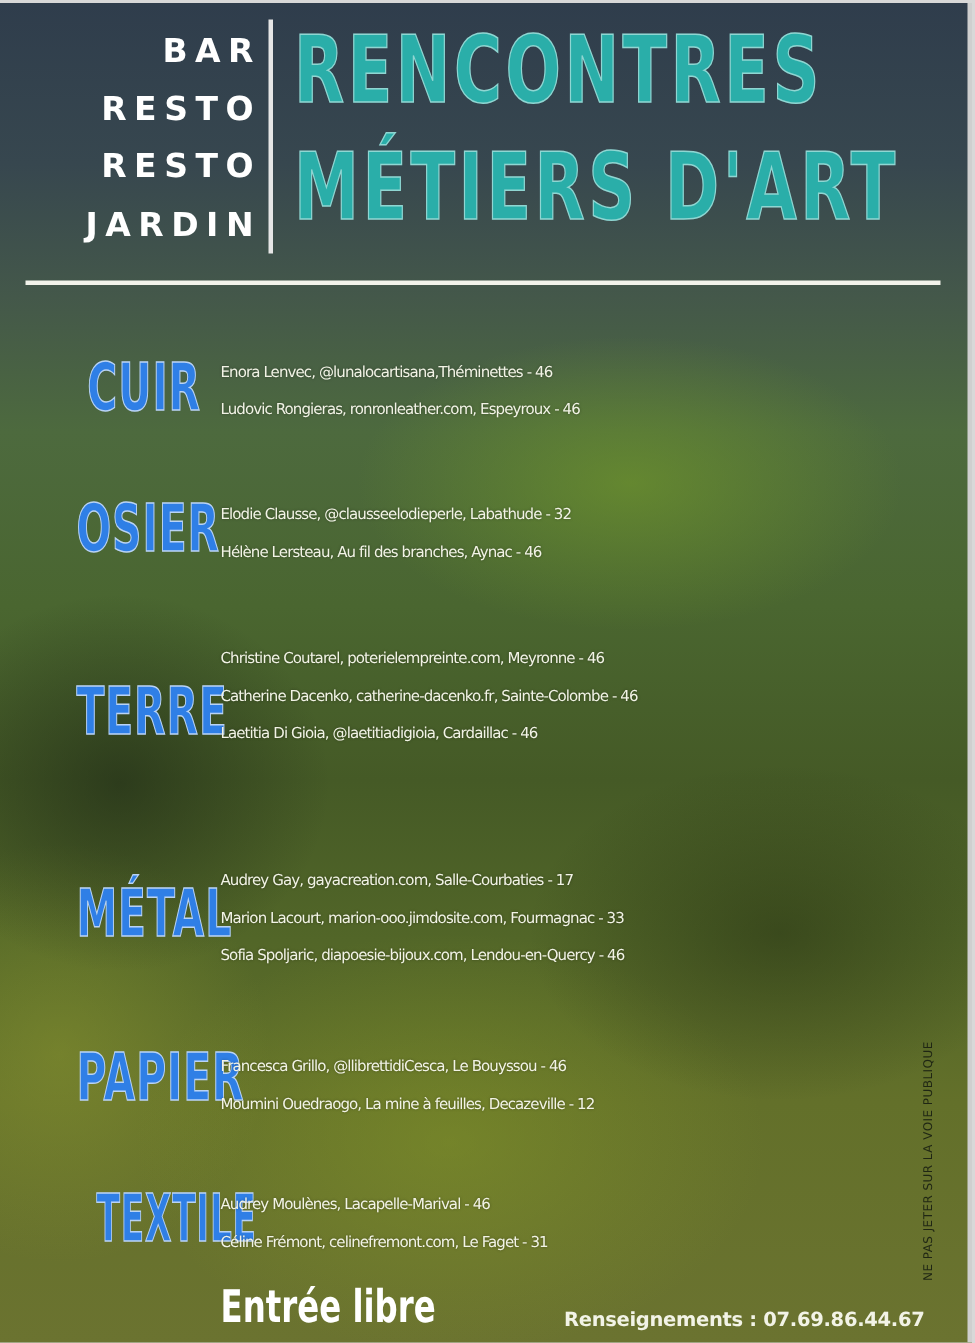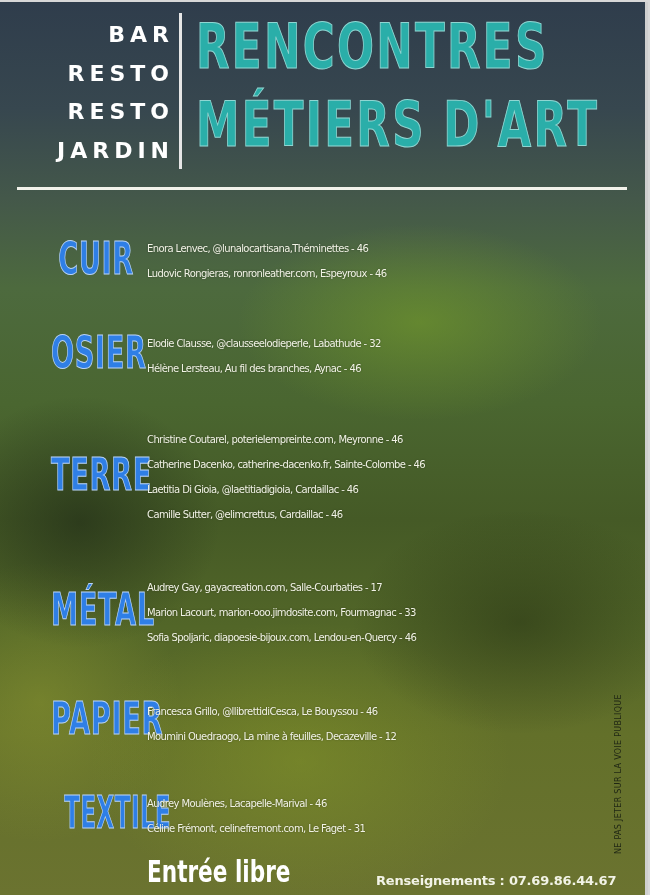--- a/index.html
+++ b/index.html
@@ -106,21 +106,20 @@
   <div class="entries" style="top:329px;">
     <span>Elodie Clausse, @clausseelodieperle, Labathude - 32</span>
     <span>Hélène Lersteau, Au fil des branches, Aynac - 46</span>
   </div>
 
   <div class="cat-label" style="left:0; width:134px; top:447px; transform:scaleX(0.62);">TERRE</div>
   <div class="entries" style="top:425px;">
     <span>Christine Coutarel, poterielempreinte.com, Meyronne  - 46</span>
     <span>Catherine Dacenko, catherine-dacenko.fr, Sainte-Colombe - 46</span>
     <span>Laetitia Di Gioia, @laetitiadigioia, Cardaillac - 46</span>
-    <span>Camille Sutter, @elimcrettus, Cardaillac - 46</span>
   </div>
 
   <div class="cat-label" style="left:0; width:134px; top:582px; transform:scaleX(0.62);">MÉTAL</div>
   <div class="entries" style="top:573px;">
     <span>Audrey Gay, gayacreation.com, Salle-Courbaties - 17</span>
     <span>Marion Lacourt, marion-ooo.jimdosite.com, Fourmagnac - 33</span>
     <span>Sofia Spoljaric, diapoesie-bijoux.com, Lendou-en-Quercy - 46</span>
   </div>
 
   <div class="cat-label" style="left:0; width:134px; top:691px; transform:scaleX(0.62);">PAPIER</div>

